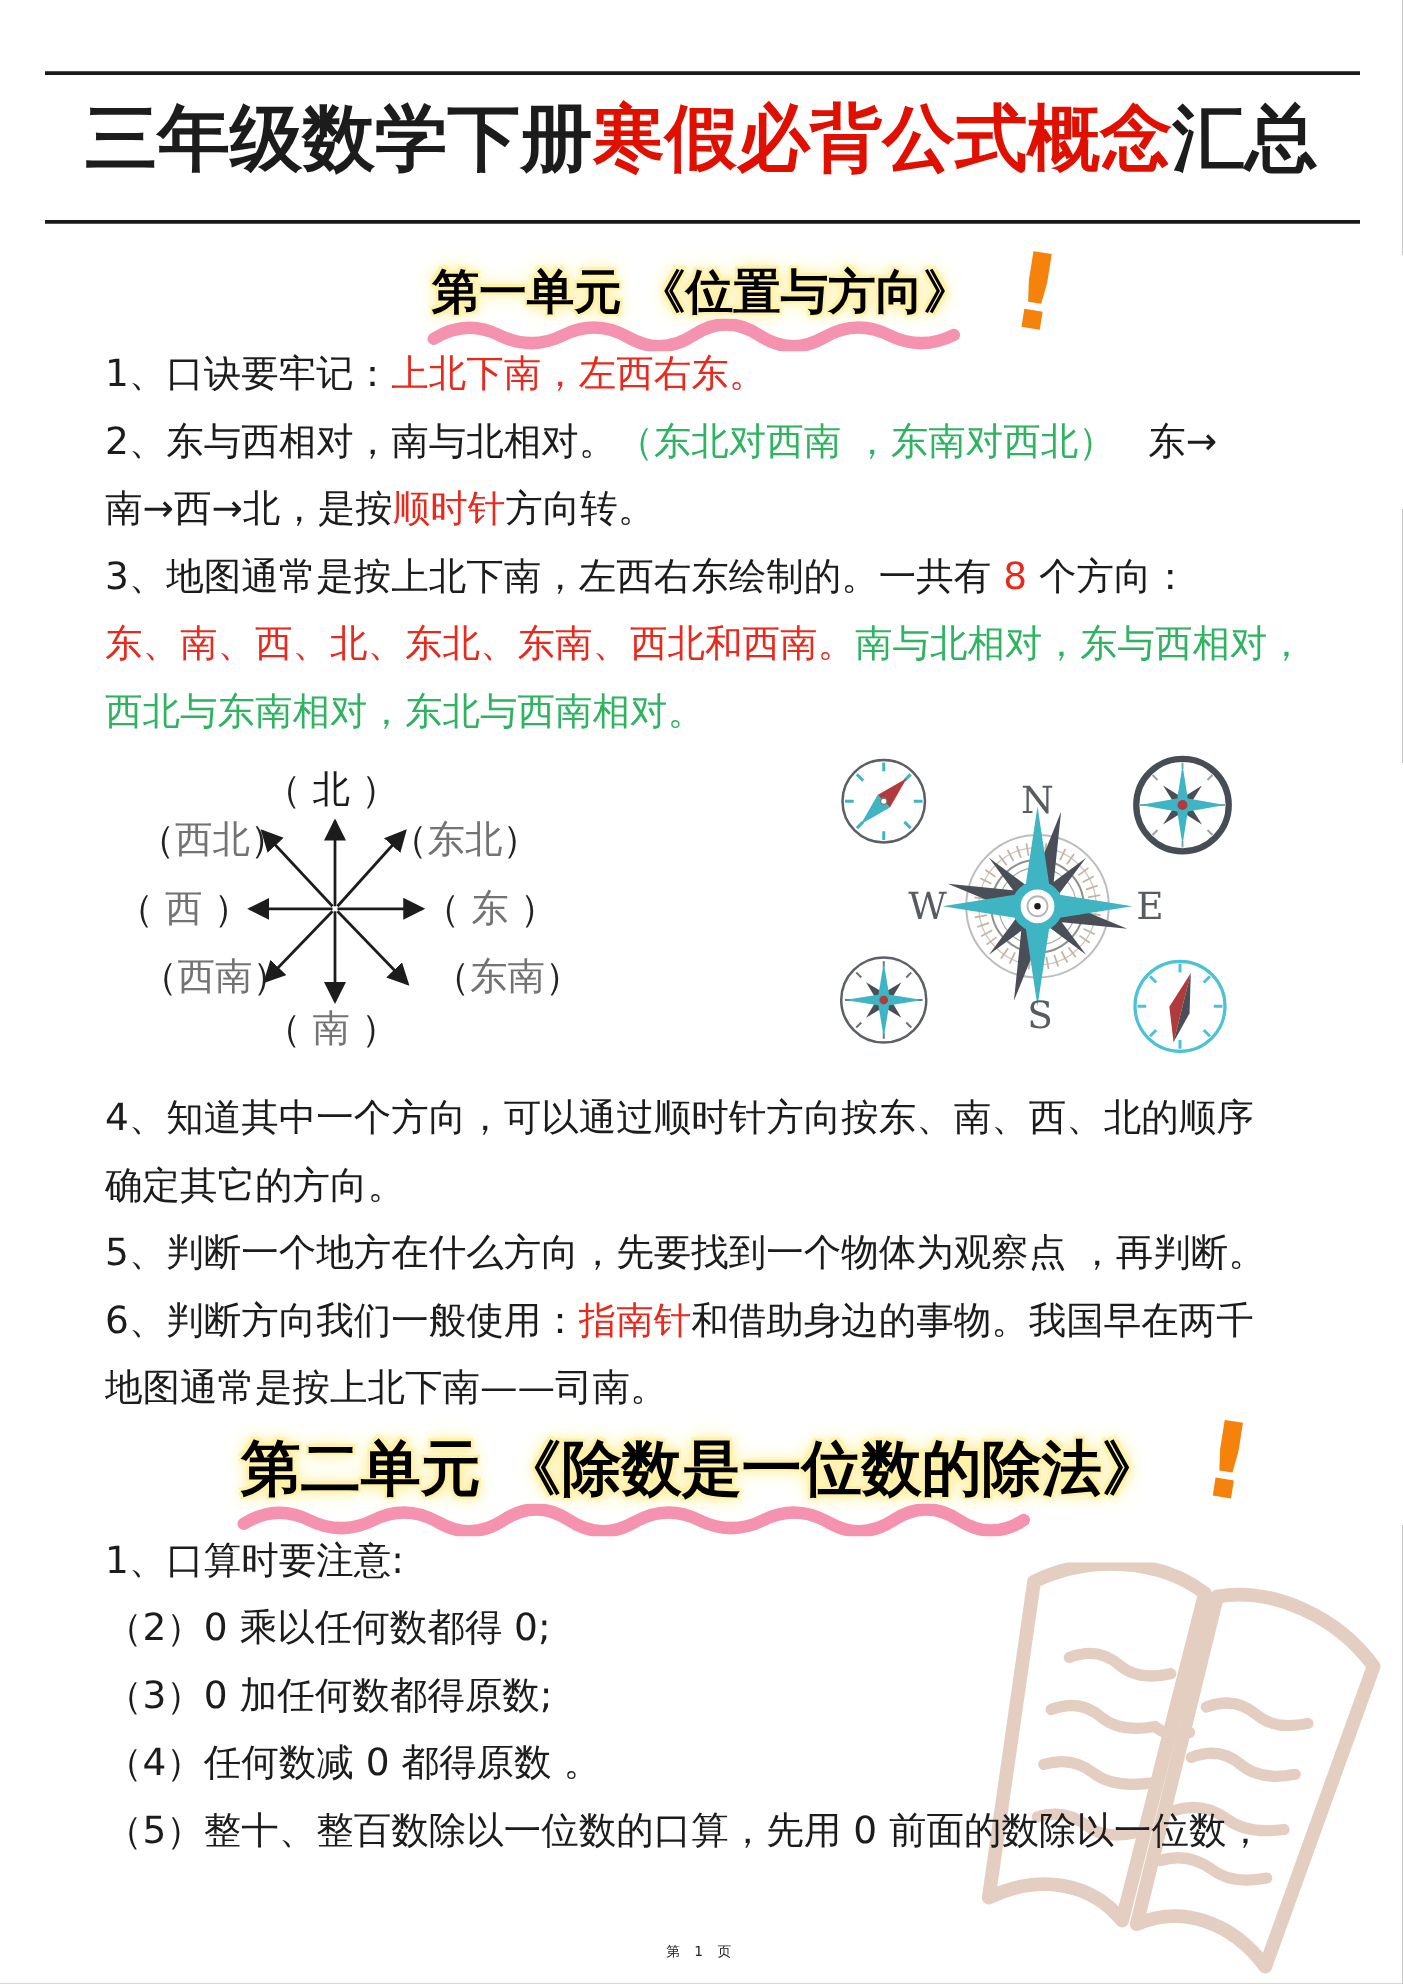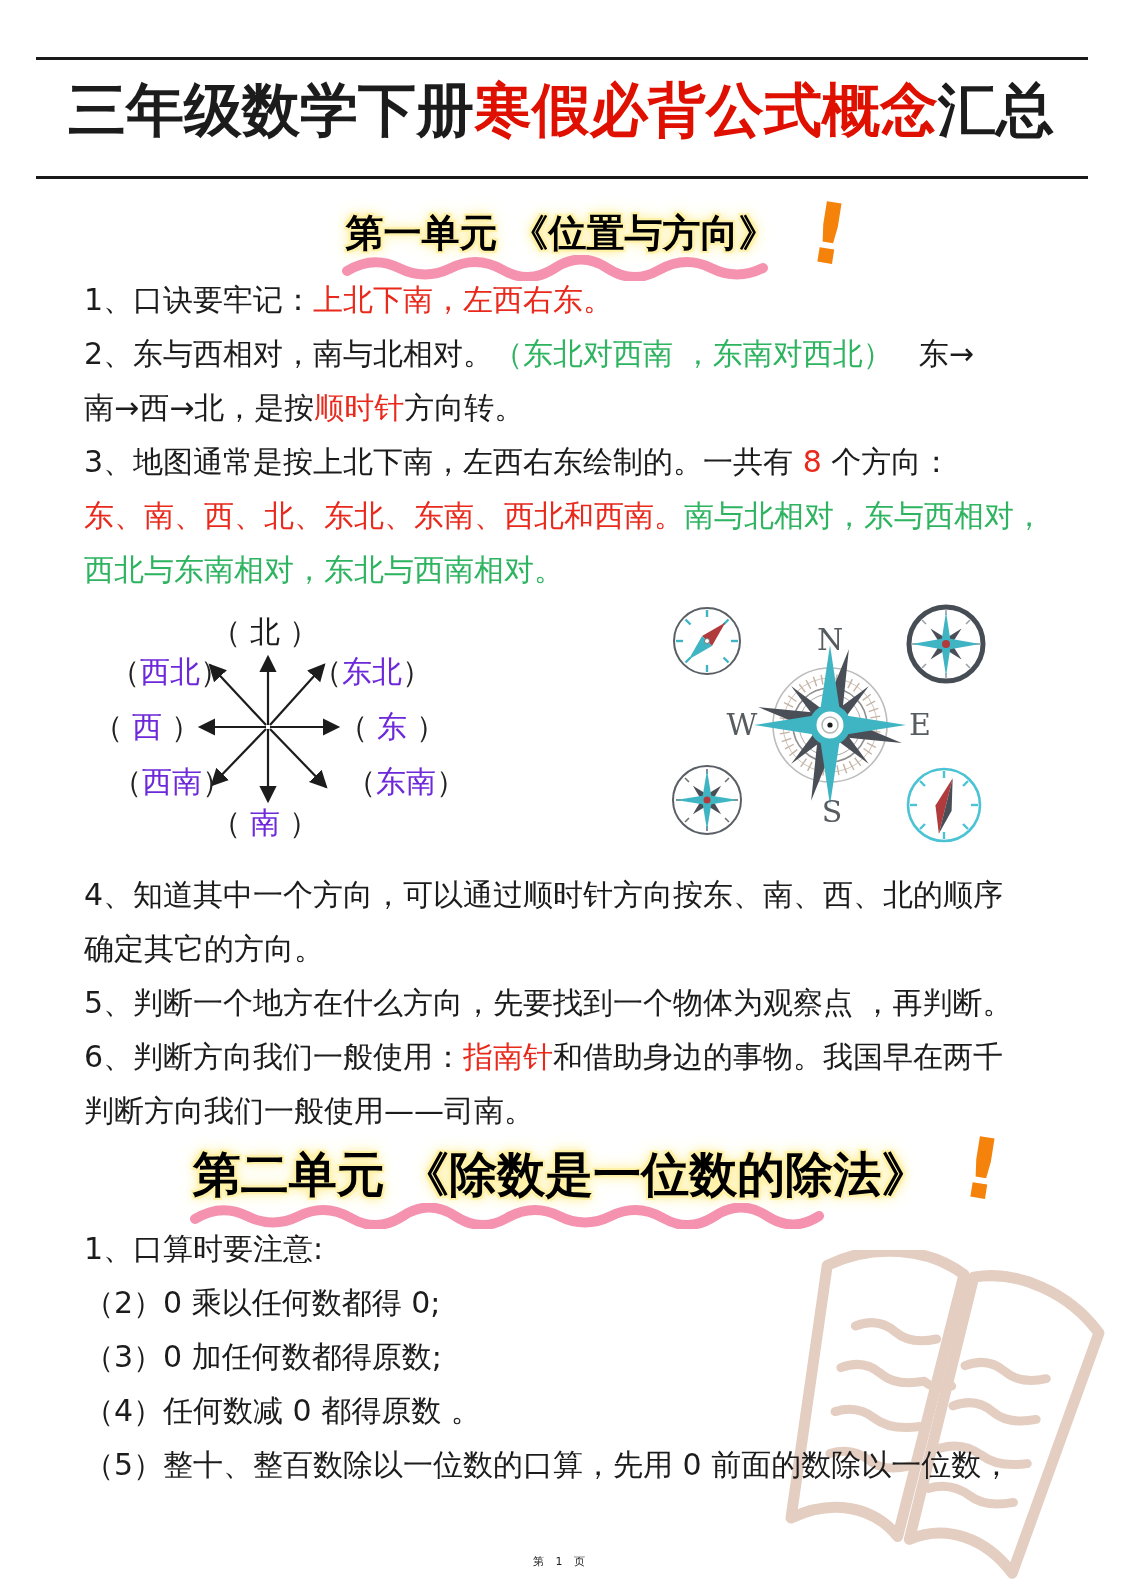--- a/index.html
+++ b/index.html
@@ -39,21 +39,21 @@
   .green{color:#2eb460;}
   .gap{margin-left:26px;}
   
   .dir-diagram{position:absolute; left:90px; top:595px; width:400px; height:260px; z-index:2;}
   .dir-diagram svg{position:absolute; left:0; top:0;}
   .dlabel{
     position:absolute; transform:translate(-50%,-50%);
     font-size:30px; white-space:nowrap; font-weight:500;
   }
   .dlabel .paren{color:#222;}
-  .dlabel .dname{color:#6d28d9;}
+  .dlabel .dname{color:#737373;}
   .dlabel .dname.blk{color:#1c1c1c;}
   .dlabel .dname.single{padding:0 9px;}
   
   .compass-cluster{position:absolute; left:630px; top:578px; width:450px; height:285px; z-index:1;}
   
   .book{position:absolute; left:735px; top:1250px; width:400px; height:345px; z-index:0;}
   .footer{
     position:absolute; left:0; bottom:18px; width:100%; text-align:center;
     font-size:11px; color:#222; z-index:3; letter-spacing:4px;
   }
@@ -284,21 +284,21 @@
         </g>
       </g>
     </svg>
   </div>
 
   <div class="body-block" style="top:868px;">
     <p>4、知道其中一个方向，可以通过顺时针方向按东、南、西、北的顺序</p>
     <p>确定其它的方向。</p>
     <p>5、判断一个地方在什么方向，先要找到一个物体为观察点 ，再判断。</p>
     <p><span>6、判断方向我们一般使用：</span><span class="red">指南针</span><span>和借助身边的事物。我国早在两千</span></p>
-    <p>判断方向我们一般使用——司南。</p>
+    <p>地图通常是按上北下南——司南。</p>
   </div>
 
   <div class="sec-header s2" style="top:1143px;">
     <span class="hwrap">
       <span class="glow">第二单元  《除数是一位数的除法》</span>
       <svg class="wave" width="660" height="26" viewBox="0 0 660 26">
         <path d="M8,16 q26,-16 52,-3 t52,0 t52,2 t52,-2 t52,0 t52,2 t52,-2 t52,0 t52,2 t52,-2 t52,0 t52,0" fill="none" stroke="#f492b0" stroke-width="10" stroke-linecap="round"></path>
       </svg>
       <span class="exclaim">!</span>
     </span>

